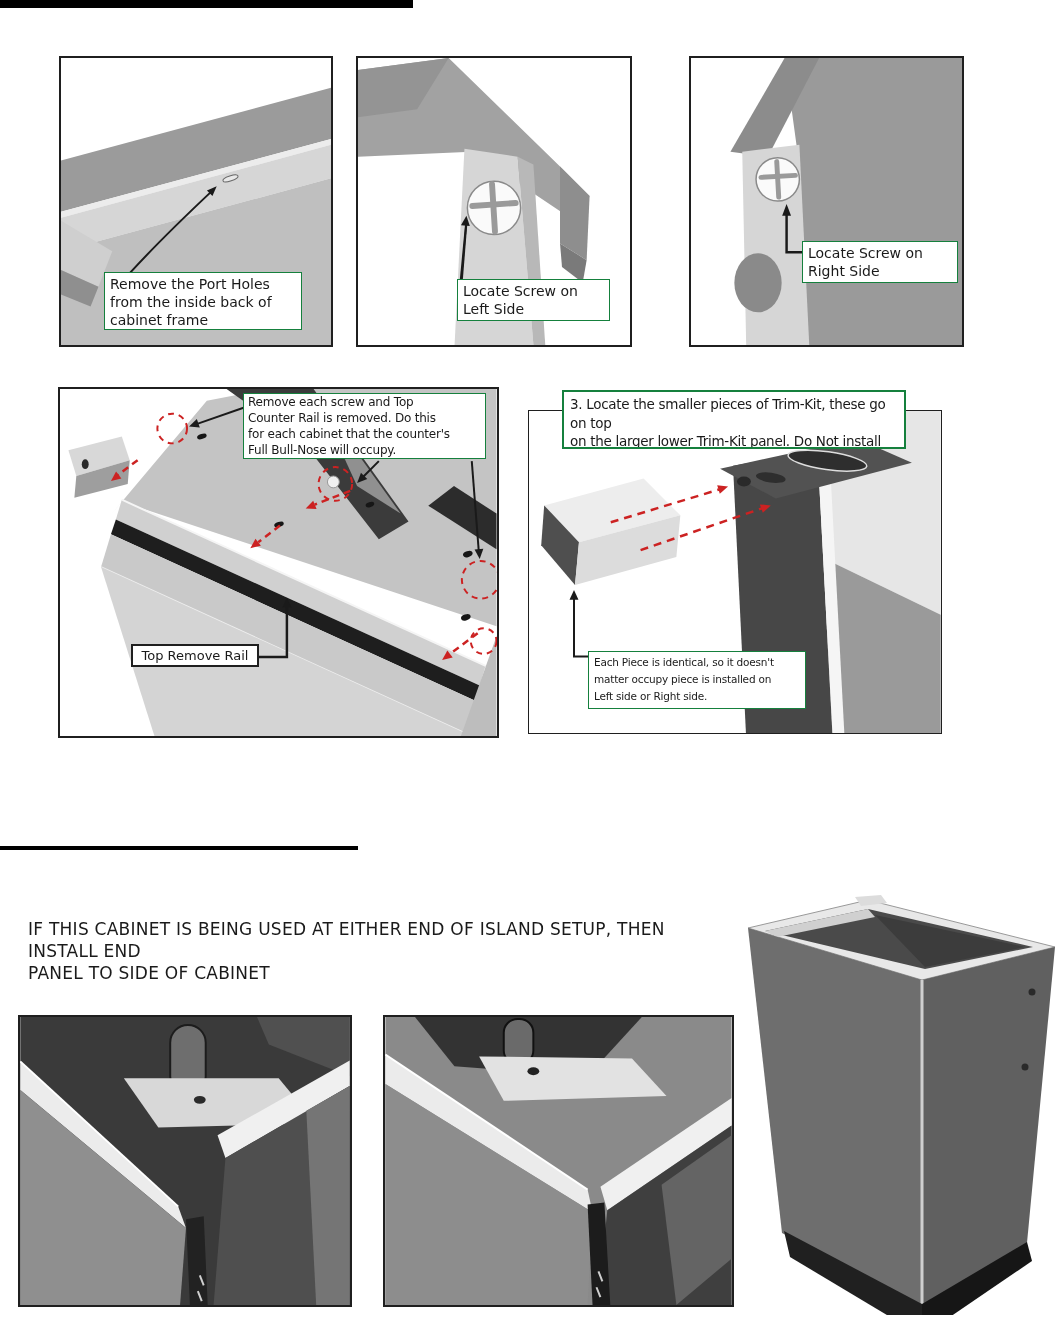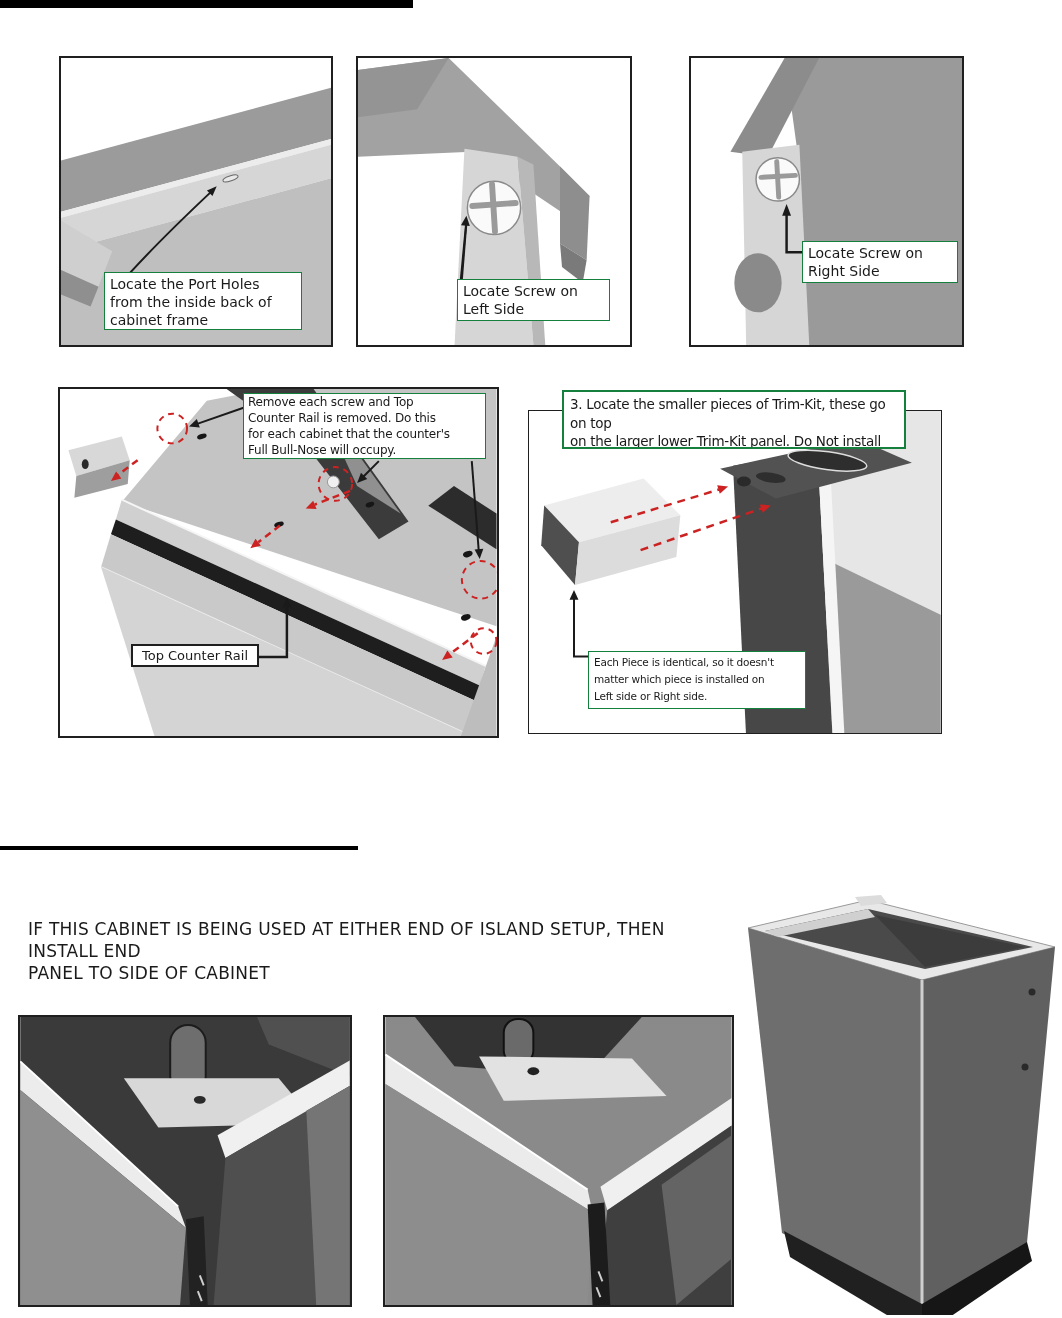--- a/index.html
+++ b/index.html
@@ -67,21 +67,21 @@
       <polygon points="52,95 110,88 120,291 56,291" fill="#d6d6d6"></polygon>
       <circle cx="88" cy="123" r="22" fill="#fafafa" stroke="#8a8a8a" stroke-width="1.5"></circle>
       <line x1="71" y1="121" x2="106" y2="119" stroke="#9a9a9a" stroke-width="5" stroke-linecap="round"></line>
       <line x1="87" y1="105" x2="89" y2="141" stroke="#9a9a9a" stroke-width="5" stroke-linecap="round"></line>
       <ellipse cx="68" cy="228" rx="24" ry="30" fill="#8a8a8a"></ellipse>
       <polyline points="118,197 97,197 97,155" fill="none" stroke="#1a1a1a" stroke-width="2.5"></polyline>
       <polygon points="97,148 101.5,160 92.5,160" fill="#1a1a1a"></polygon>
     </svg>
   </div>
 
-  <div class="abs callout" style="left:104px;top:272px;width:198px;height:58px;">Locate the Port Holes
+  <div class="abs callout" style="left:104px;top:272px;width:198px;height:58px;">Remove the Port Holes
 from the inside back of
 cabinet frame</div>
   <div class="abs callout" style="left:457px;top:279px;width:153px;height:42px;">Locate Screw on
 Left Side</div>
   <div class="abs callout" style="left:802px;top:241px;width:156px;height:42px;">Locate Screw on
 Right Side</div>
 
   <div class="abs panel" style="left:58px;top:387px;width:441px;height:351px;">
     <svg viewBox="0 0 441 351">
       <polygon points="52,126 148,12 210,0 441,0 441,240 62,114" fill="#c4c4c4"></polygon>
@@ -124,21 +124,21 @@
       <polygon points="424,172 427.7,161.7 418.8,162.4" fill="#1a1a1a"></polygon>
       <polyline points="200,271 229,271 229,216" fill="none" stroke="#1a1a1a" stroke-width="2.5"></polyline>
       <polygon points="229,211 233.5,221 224.5,221" fill="#1a1a1a"></polygon>
     </svg>
   </div>
 
   <div class="abs callout small" style="left:243px;top:393px;width:243px;height:66px;">Remove each screw and Top
 Counter Rail is removed. Do this
 for each cabinet that the counter's
 Full Bull-Nose will occupy.</div>
-  <div class="abs rail-label" style="left:131px;top:644px;width:128px;height:23px;">Top Counter Rail</div>
+  <div class="abs rail-label" style="left:131px;top:644px;width:128px;height:23px;">Top Remove Rail</div>
 
   <div class="abs panel" style="left:528px;top:410px;width:414px;height:324px;border-width:1.5px;">
     <svg viewBox="0 0 414 324">
       <polygon points="300,0 414,0 414,205 300,150" fill="#e6e6e6"></polygon>
       <polygon points="300,150 414,205 414,324 300,324" fill="#9a9a9a"></polygon>
       <polygon points="205,55 290,40 305,324 218,324" fill="#474747"></polygon>
       <polygon points="290,40 302,42 317,324 305,324" fill="#f5f5f5"></polygon>
       <polygon points="192,58 330,28 385,52 248,88" fill="#525252"></polygon>
       <ellipse cx="300" cy="50" rx="40" ry="9" transform="rotate(8 300 50)" fill="#2e2e2e" stroke="#dddddd" stroke-width="1.5"></ellipse>
       <ellipse cx="243" cy="67" rx="15" ry="5" transform="rotate(8 243 67)" fill="#2e2e2e"></ellipse>
@@ -153,21 +153,21 @@
       <polygon points="243,95 235,102.5 232,94" fill="#cc2222"></polygon>
       <polyline points="62,247 45,247 45,185" fill="none" stroke="#1a1a1a" stroke-width="2"></polyline>
       <polygon points="45,180 49.5,190 40.5,190" fill="#1a1a1a"></polygon>
     </svg>
   </div>
 
   <div class="abs callout heading" style="left:562px;top:390px;width:344px;height:59px;">3. Locate the smaller pieces of Trim-Kit, these go on top
 on the larger lower Trim-Kit panel. Do Not install this top
 piece if you are doing a Full Bullnose Counter Edge.</div>
   <div class="abs callout tiny" style="left:588px;top:651px;width:218px;height:58px;">Each Piece is identical, so it doesn't
-matter which piece is installed on
+matter occupy piece is installed on
 Left side or Right side.</div>
 
   <div class="abs caps" style="left:28px;top:918px;width:700px;height:38px;">IF THIS CABINET IS BEING USED AT EITHER END OF ISLAND SETUP, THEN INSTALL END
 PANEL TO SIDE OF CABINET</div>
 
 
   <div class="abs panel" style="left:18px;top:1015px;width:334px;height:292px;">
     <svg viewBox="0 0 334 292">
       <rect x="0" y="0" width="334" height="292" fill="#3a3a3a"></rect>
       <polygon points="240,0 334,0 334,60 252,28" fill="#505050"></polygon>

